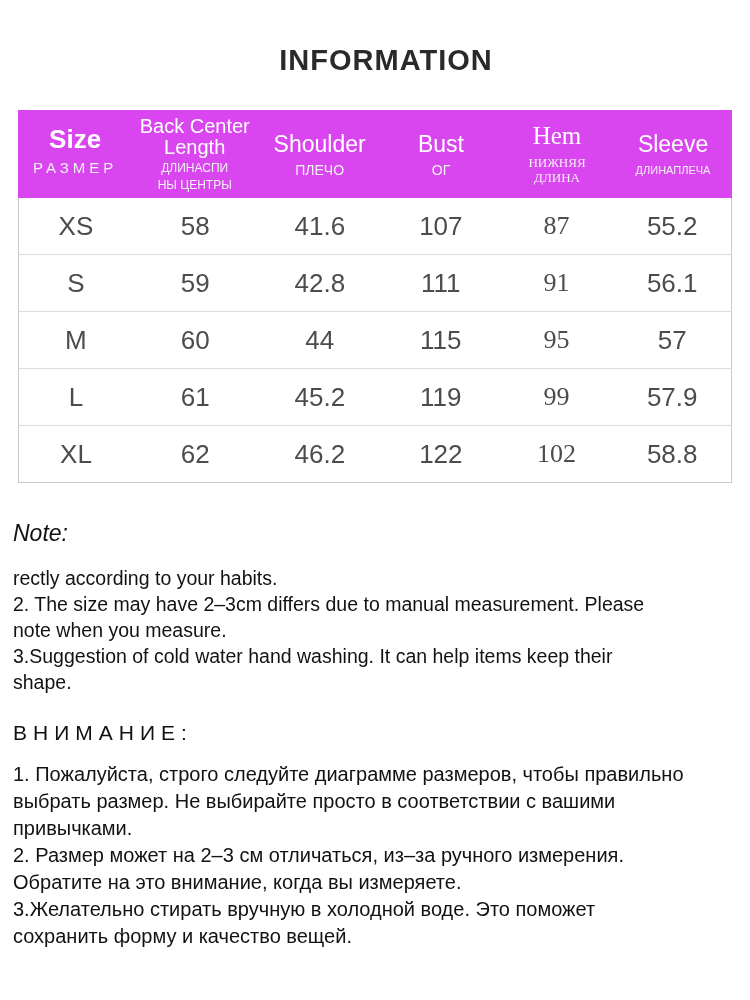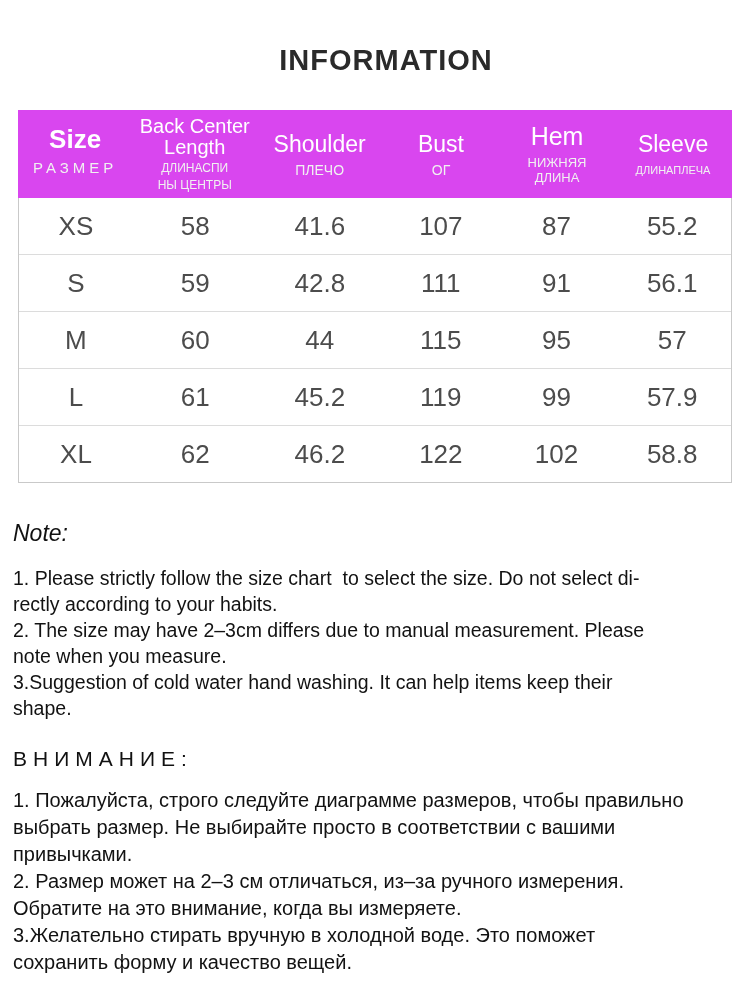--- a/index.html
+++ b/index.html
@@ -33,21 +33,21 @@
   }
   .th {
     display: flex; flex-direction: column;
     align-items: center; justify-content: center;
     text-align: center;
   }
   .col-0 { width: 16%; }
   .col-1 { width: 17.5%; }
   .col-2 { width: 17.5%; }
   .col-3 { width: 16.5%; }
-  .col-4 { width: 16%; }
+  .col-4 { width: 16%; font-family: Liberation Serif, serif; }
   .col-5 { width: 16.5%; }
 
   .th .en { font-size: 23px; line-height: 26px; font-weight: 400; }
   .thead .col-0 .en { font-size: 26px; font-weight: 700; }
   .thead .col-1 .en { font-size: 20px; line-height: 21px; }
   .thead .col-4 .en { font-size: 25px; }
 
   .th .ru { font-size: 13px; line-height: 15px; margin-top: 6px; color: #f1f1f1; }
   .th .ru + .ru { margin-top: 0; }
   .thead .col-0 .ru { font-size: 15px; letter-spacing: 4px; margin-top: 8px; }
@@ -188,21 +188,20 @@
         <div class="td col-3">122</div>
         <div class="td col-4">102</div>
         <div class="td col-5">58.8</div>
       </div>
     </div>
   </div>
 
   <div class="notes">
     <div class="note-heading-en">Note:</div>
     <div class="note-lines-en">
-      <div class="note-line">1. Please strictly follow the size chart  to select the size. Do not select di-</div>
       <div class="note-line">rectly according to your habits.</div>
       <div class="note-line">2. The size may have 2–3cm differs due to manual measurement. Please</div>
       <div class="note-line">note when you measure.</div>
       <div class="note-line">3.Suggestion of cold water hand washing. It can help items keep their</div>
       <div class="note-line">shape.</div>
     </div>
 
     <div class="note-heading-ru">ВНИМАНИЕ:</div>
     <div class="note-lines-ru">
       <div class="note-line">1. Пожалуйста, строго следуйте диаграмме размеров, чтобы правильно</div>

